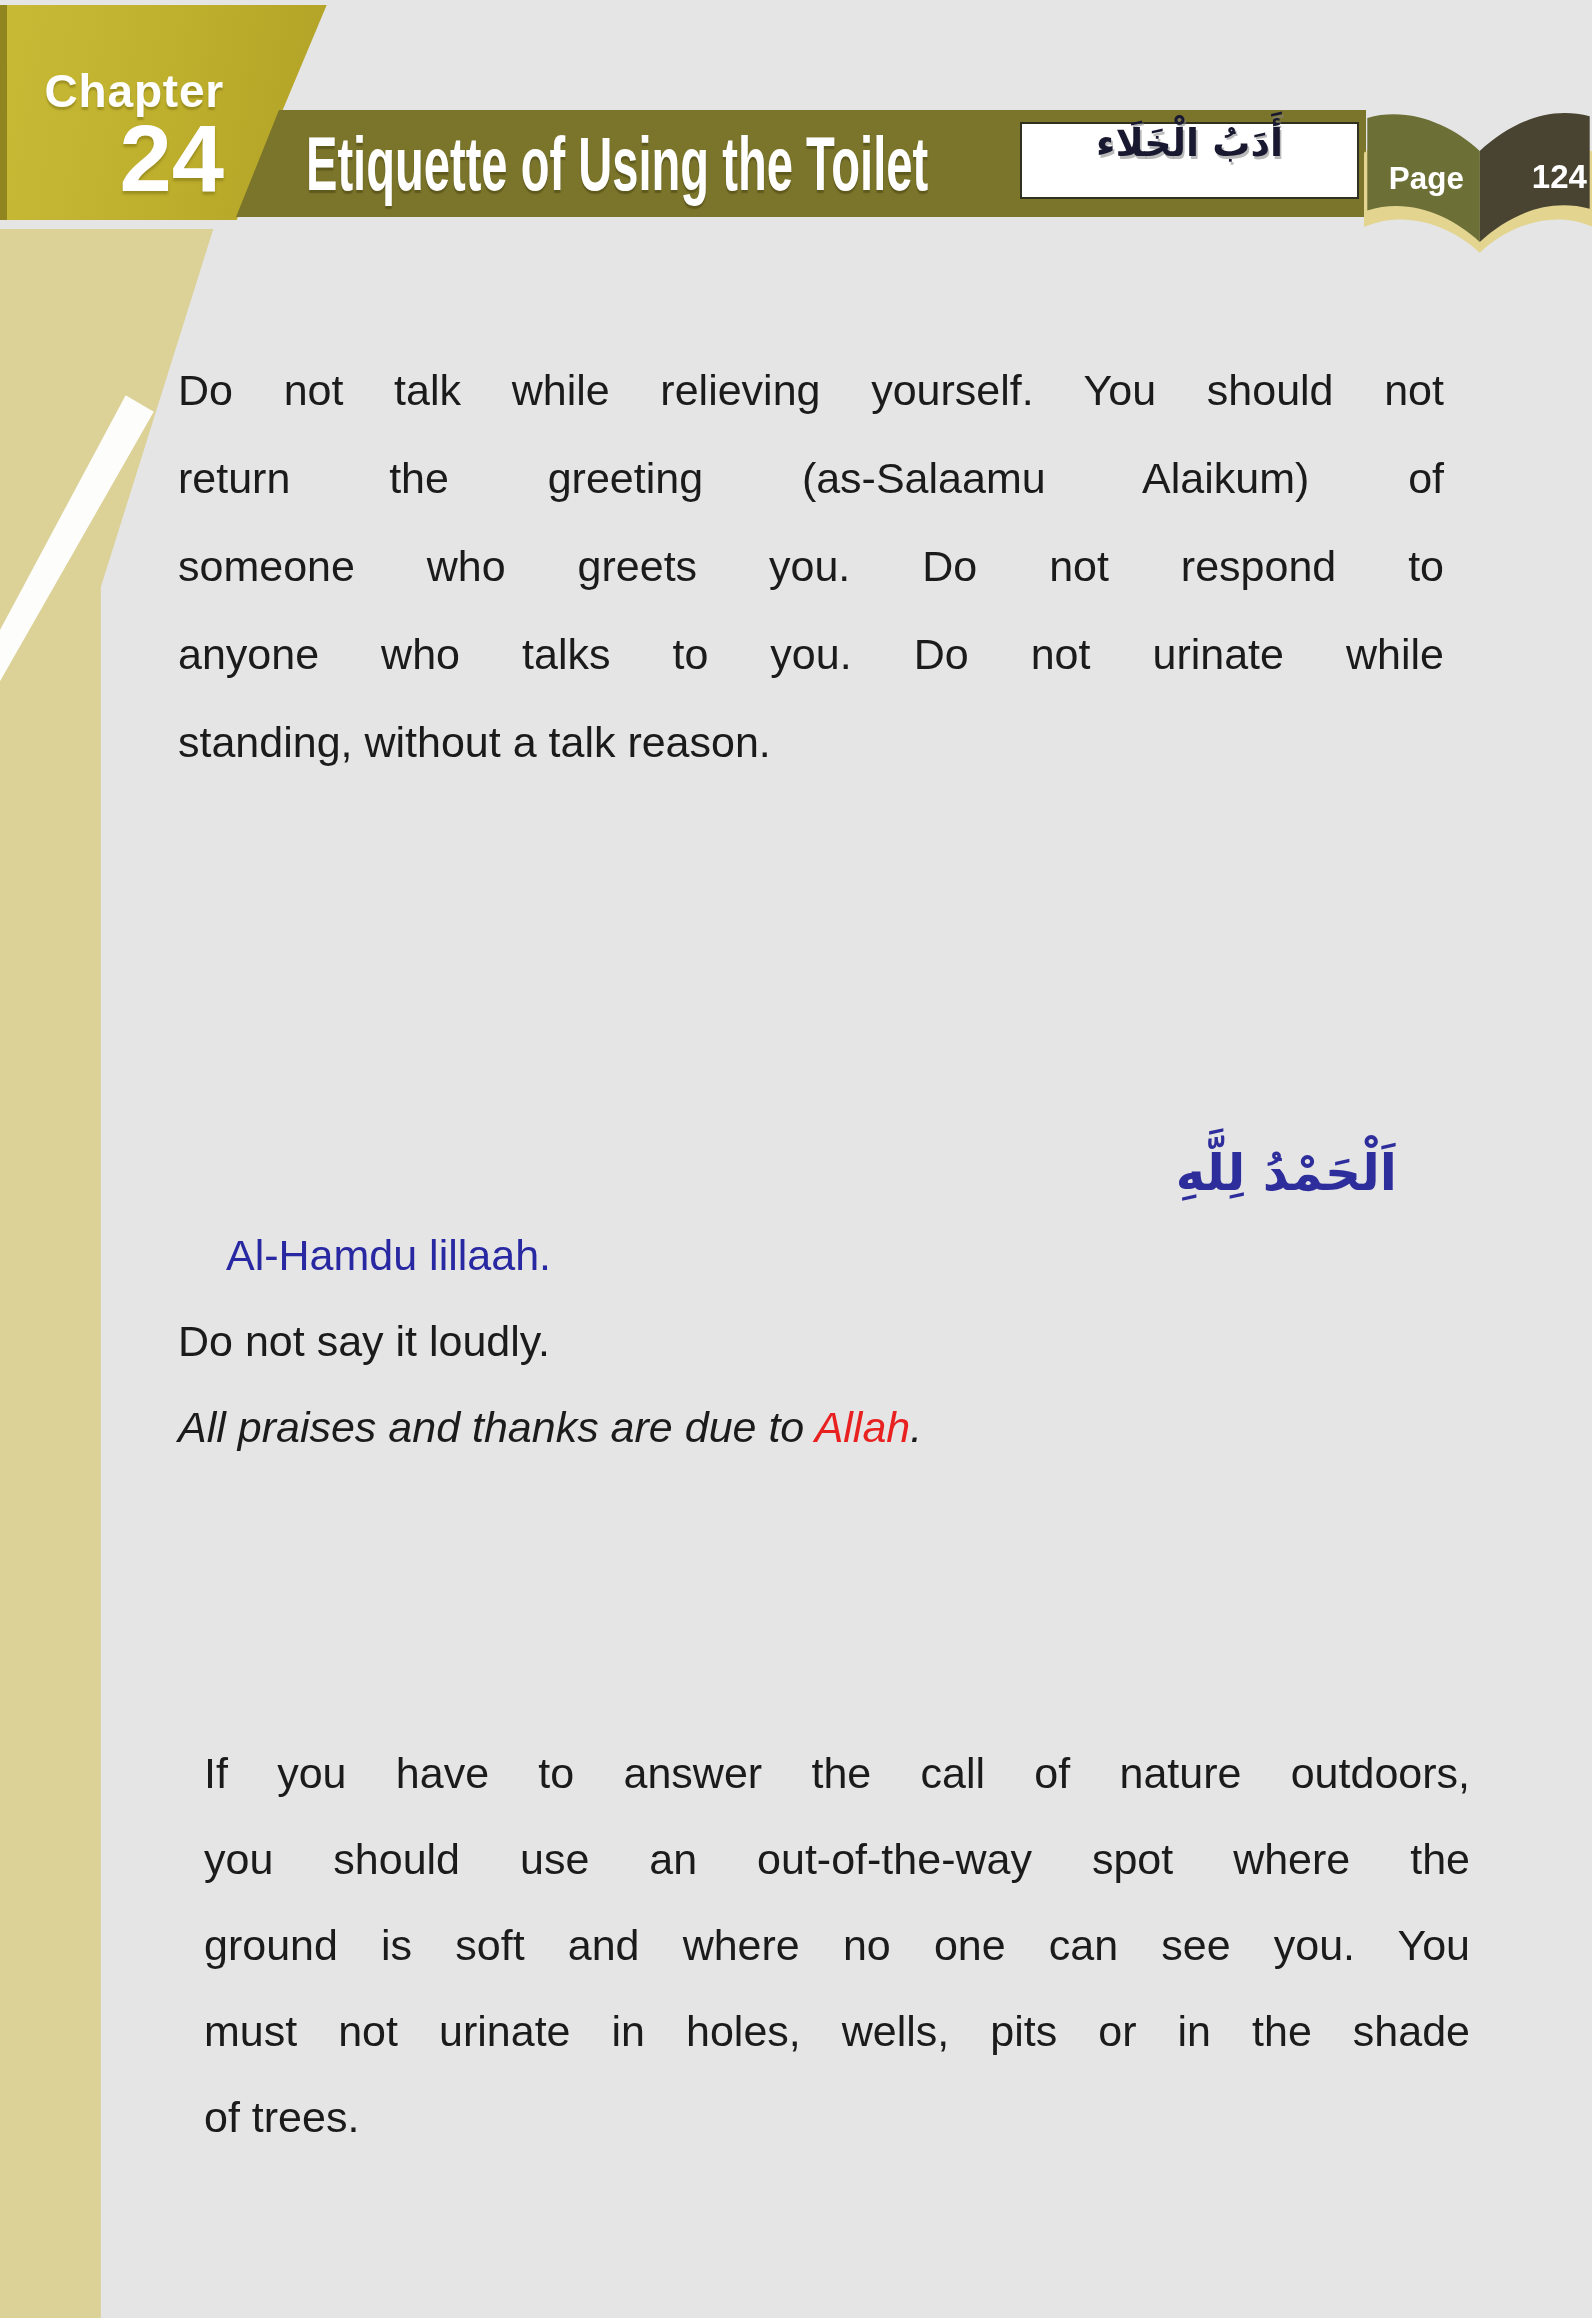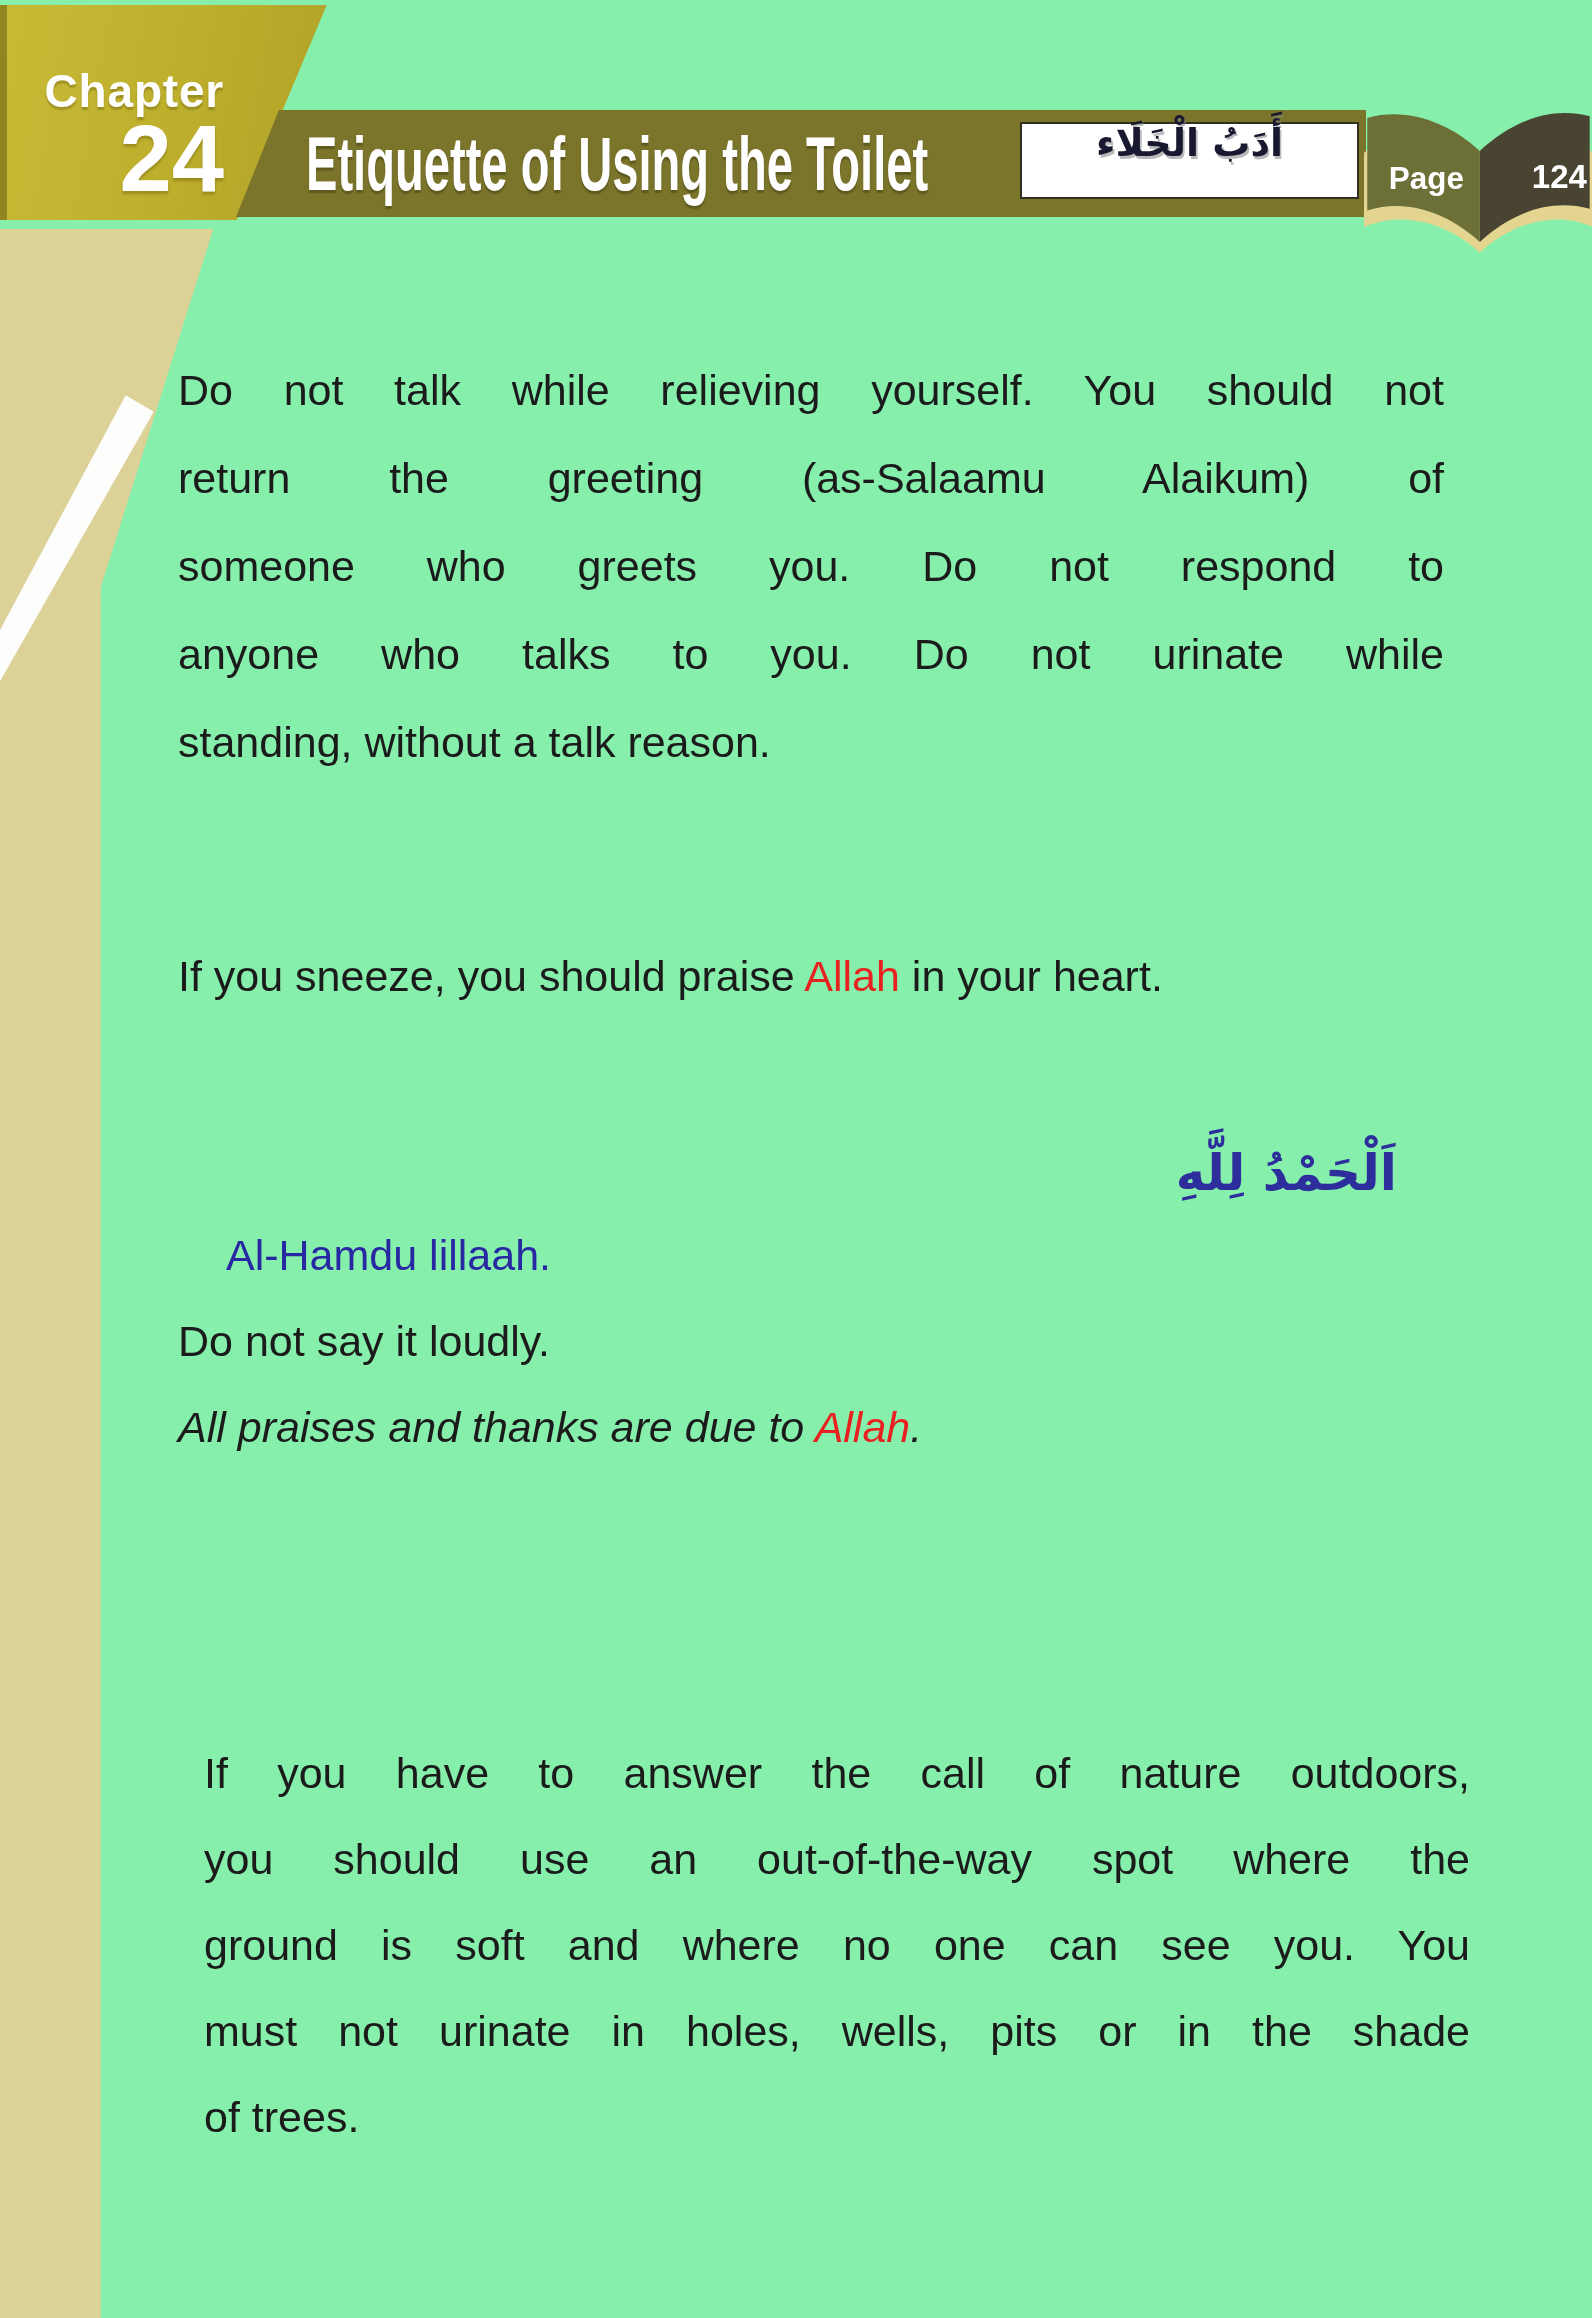--- a/index.html
+++ b/index.html
@@ -1,16 +1,16 @@
 <!DOCTYPE html>
 <html style="font-size:13.2px"><head>
 <meta charset="utf-8">
 <style>
   html,body{margin:0;padding:0;background:#ffffff;}
-  .page{position:relative;width:1593px;height:2319px;background:#86efac;overflow:hidden;
+  .page{position:relative;width:1593px;height:2319px;background:#e5e5e5;overflow:hidden;
         font-family:"Liberation Sans",sans-serif;}
   
   .left-deco{position:absolute;left:0;top:0;width:248px;height:2319px;}
   
   .chapter-block{position:absolute;left:0;top:5px;width:331px;height:215px;
     background:linear-gradient(100deg,#c9ba36 0%,#bdae2c 55%,#b1a227 100%);
     clip-path:polygon(0 0,98.7% 0,71.5% 100%,0 100%);}
   .chapter-block::before{content:"";position:absolute;left:0;top:0;bottom:0;width:6.6px;
     background:#90851f;}
   .chapter-word{position:absolute;right:107px;top:63px;font-size:46px;font-weight:bold;
@@ -73,23 +73,20 @@
   </svg>
 
   <div id="body-area">
       <div class="tblock" style="top: 346px;">
         <div class="tline just" style="height: 88px; line-height: 88px;"><span>Do not talk while relieving yourself. You should not</span></div>
         <div class="tline just" style="height: 88px; line-height: 88px;"><span>return the greeting (as-Salaamu Alaikum) of</span></div>
         <div class="tline just" style="height: 88px; line-height: 88px;"><span>someone who greets you. Do not respond to</span></div>
         <div class="tline just" style="height: 88px; line-height: 88px;"><span>anyone who talks to you. Do not urinate while</span></div>
         <div class="tline" style="height: 88px; line-height: 88px;"><span>standing, without a talk reason.</span></div>
       </div>
-      <div class="tblock" style="top: 932px;">
-        <div class="tline" style="height: 88px; line-height: 88px;"><span>If you sneeze, you should praise </span><span style="color: rgb(232, 32, 31);">Allah</span><span> in your heart.</span></div>
-      </div>
       <div class="tblock arabic" style="top: 1120px; font-size: 50px;">
         <div class="tline" style="height: 107px; line-height: 107px; text-align: right; padding-right: 47px; box-sizing: border-box;"><span style="color: rgb(45, 45, 156);">اَلْحَمْدُ لِلَّهِ</span></div>
       </div>
       <div class="tblock" style="top: 1212px;">
         <div class="tline" style="height: 86px; line-height: 86px; margin-left: 48px;"><span style="color: rgb(40, 40, 162);">Al-Hamdu lillaah.</span></div>
         <div class="tline" style="height: 86px; line-height: 86px;"><span>Do not say it loudly.</span></div>
         <div class="tline" style="height: 86px; line-height: 86px;"><span style="font-style: italic;">All praises and thanks are due to </span><span style="color: rgb(232, 32, 31); font-style: italic;">Allah</span><span style="font-style: italic;">.</span></div>
       </div>
       <div class="tblock" style="top: 1730px; margin-left: 26px;">
         <div class="tline just" style="height: 86px; line-height: 86px;"><span>If you have to answer the call of nature outdoors,</span></div>

